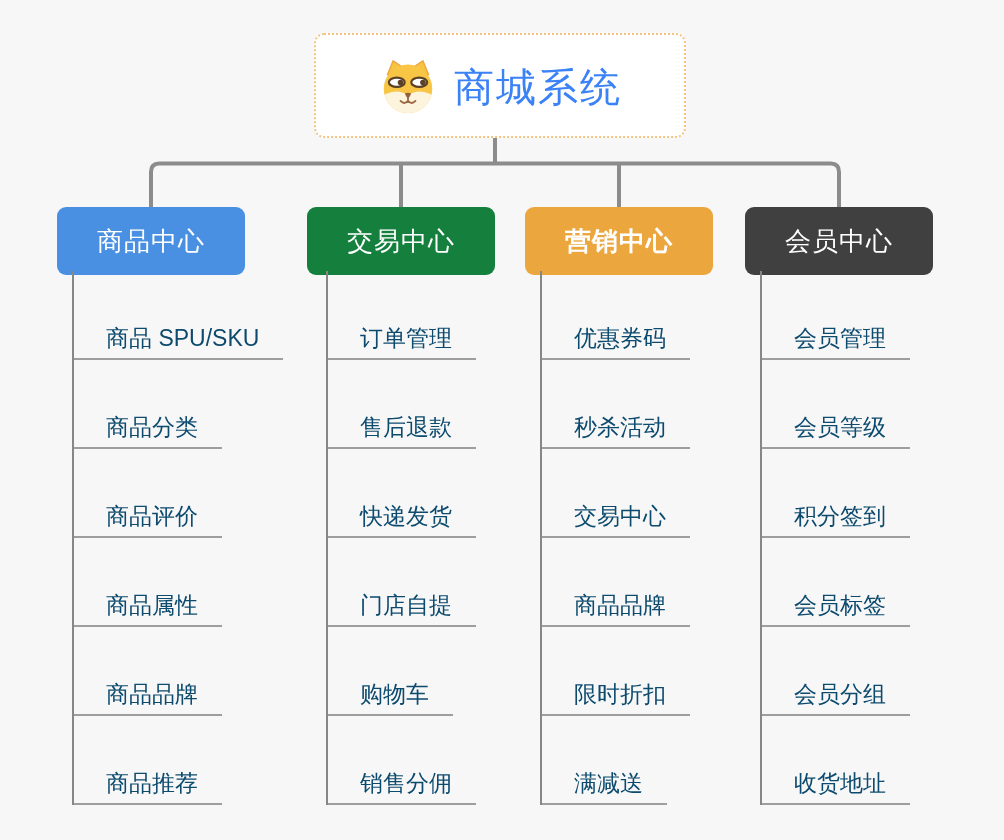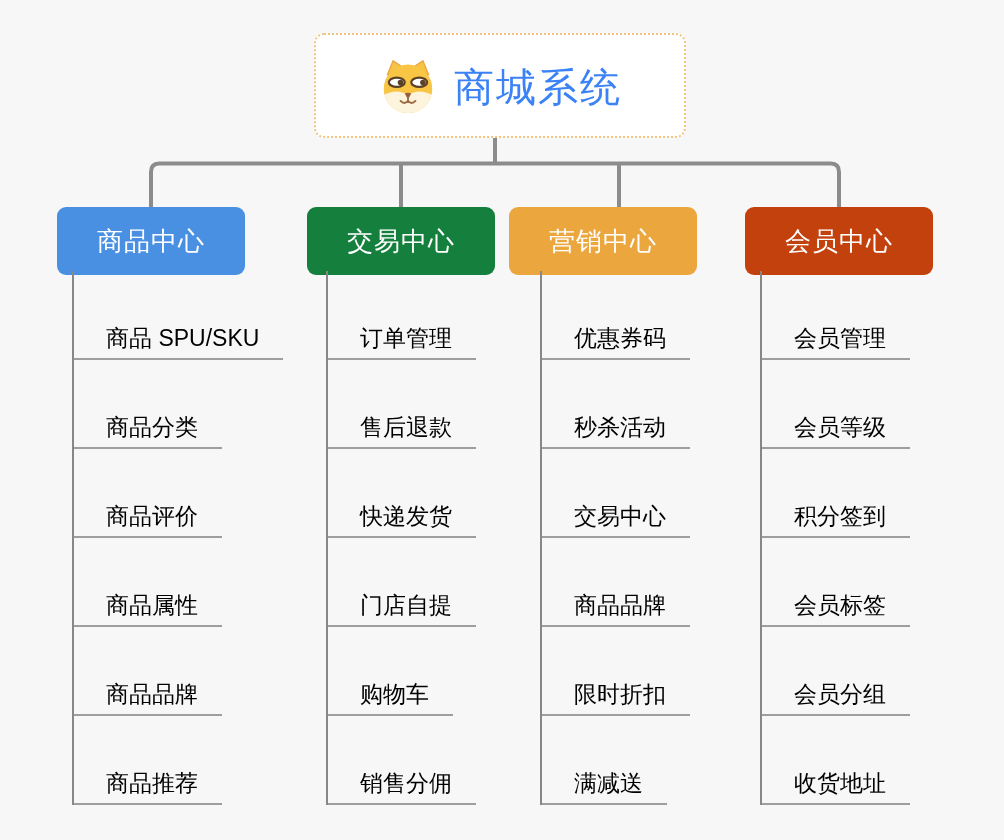--- a/index.html
+++ b/index.html
@@ -24,35 +24,35 @@
   .shiba{width:60px;height:56px;display:block;}
   
   .connectors{position:absolute;left:0;top:0;pointer-events:none;}
   
   .branch-header{
     position:absolute;top:207px;width:188px;height:68px;
     border-radius:9px;color:#ffffff;font-size:26px;letter-spacing:1px;
     display:flex;align-items:center;justify-content:center;
     box-sizing:border-box;
   }
-  .bh0{left:57px;} .bh1{left:307px;} .bh2{left:509px;} .bh3{left:745px;}
+  .bh0{left:57px;} .bh1{left:307px;} .bh2{left:525px;font-weight:bold;} .bh3{left:745px;}
   
   .leaf-col{
     position:absolute;top:271px;height:534px;
     border-left:2px solid #878787;
   }
   .lc0{left:72px;} .lc1{left:326px;} .lc2{left:540px;} .lc3{left:760px;}
   .leaf-row{
     height:89px;display:flex;align-items:flex-end;
   }
   .leaf-label{
     display:inline-block;white-space:nowrap;
     border-bottom:2px solid #9e9e9e;
     padding:0 24px 7px 32px;
-    font-size:23px;color:#000000;line-height:1.1;
+    font-size:23px;color:#0c4a6e;line-height:1.1;
   }
 </style>
 </head>
 <body>
 
 <div class="canvas">
 
   <svg class="connectors" width="1004" height="840">
     <path d="M495,138 V165" fill="none" stroke-width="4" stroke="#8c8c8c"></path>
     <path d="M151,210 V172 Q151,163.5 159,163.5 H831 Q839,163.5 839,172 V210" fill="none" stroke-width="4" stroke="#8c8c8c"></path>
@@ -83,21 +83,21 @@
 
   <div class="branch-header bh0" style="background-color: rgb(74, 144, 226);">
     <span>商品中心</span>
   </div>
   <div class="branch-header bh1" style="background-color: #15803d;">
     <span>交易中心</span>
   </div>
   <div class="branch-header bh2" style="background-color: rgb(235, 166, 62);">
     <span>营销中心</span>
   </div>
-  <div class="branch-header bh3" style="background-color: #c2410c;">
+  <div class="branch-header bh3" style="background-color: #404040;">
     <span>会员中心</span>
   </div>
 
   <div class="leaf-col lc0">
     <div class="leaf-row">
         <span class="leaf-label">商品 SPU/SKU</span>
       </div>
     <div class="leaf-row">
         <span class="leaf-label">商品分类</span>
       </div>

